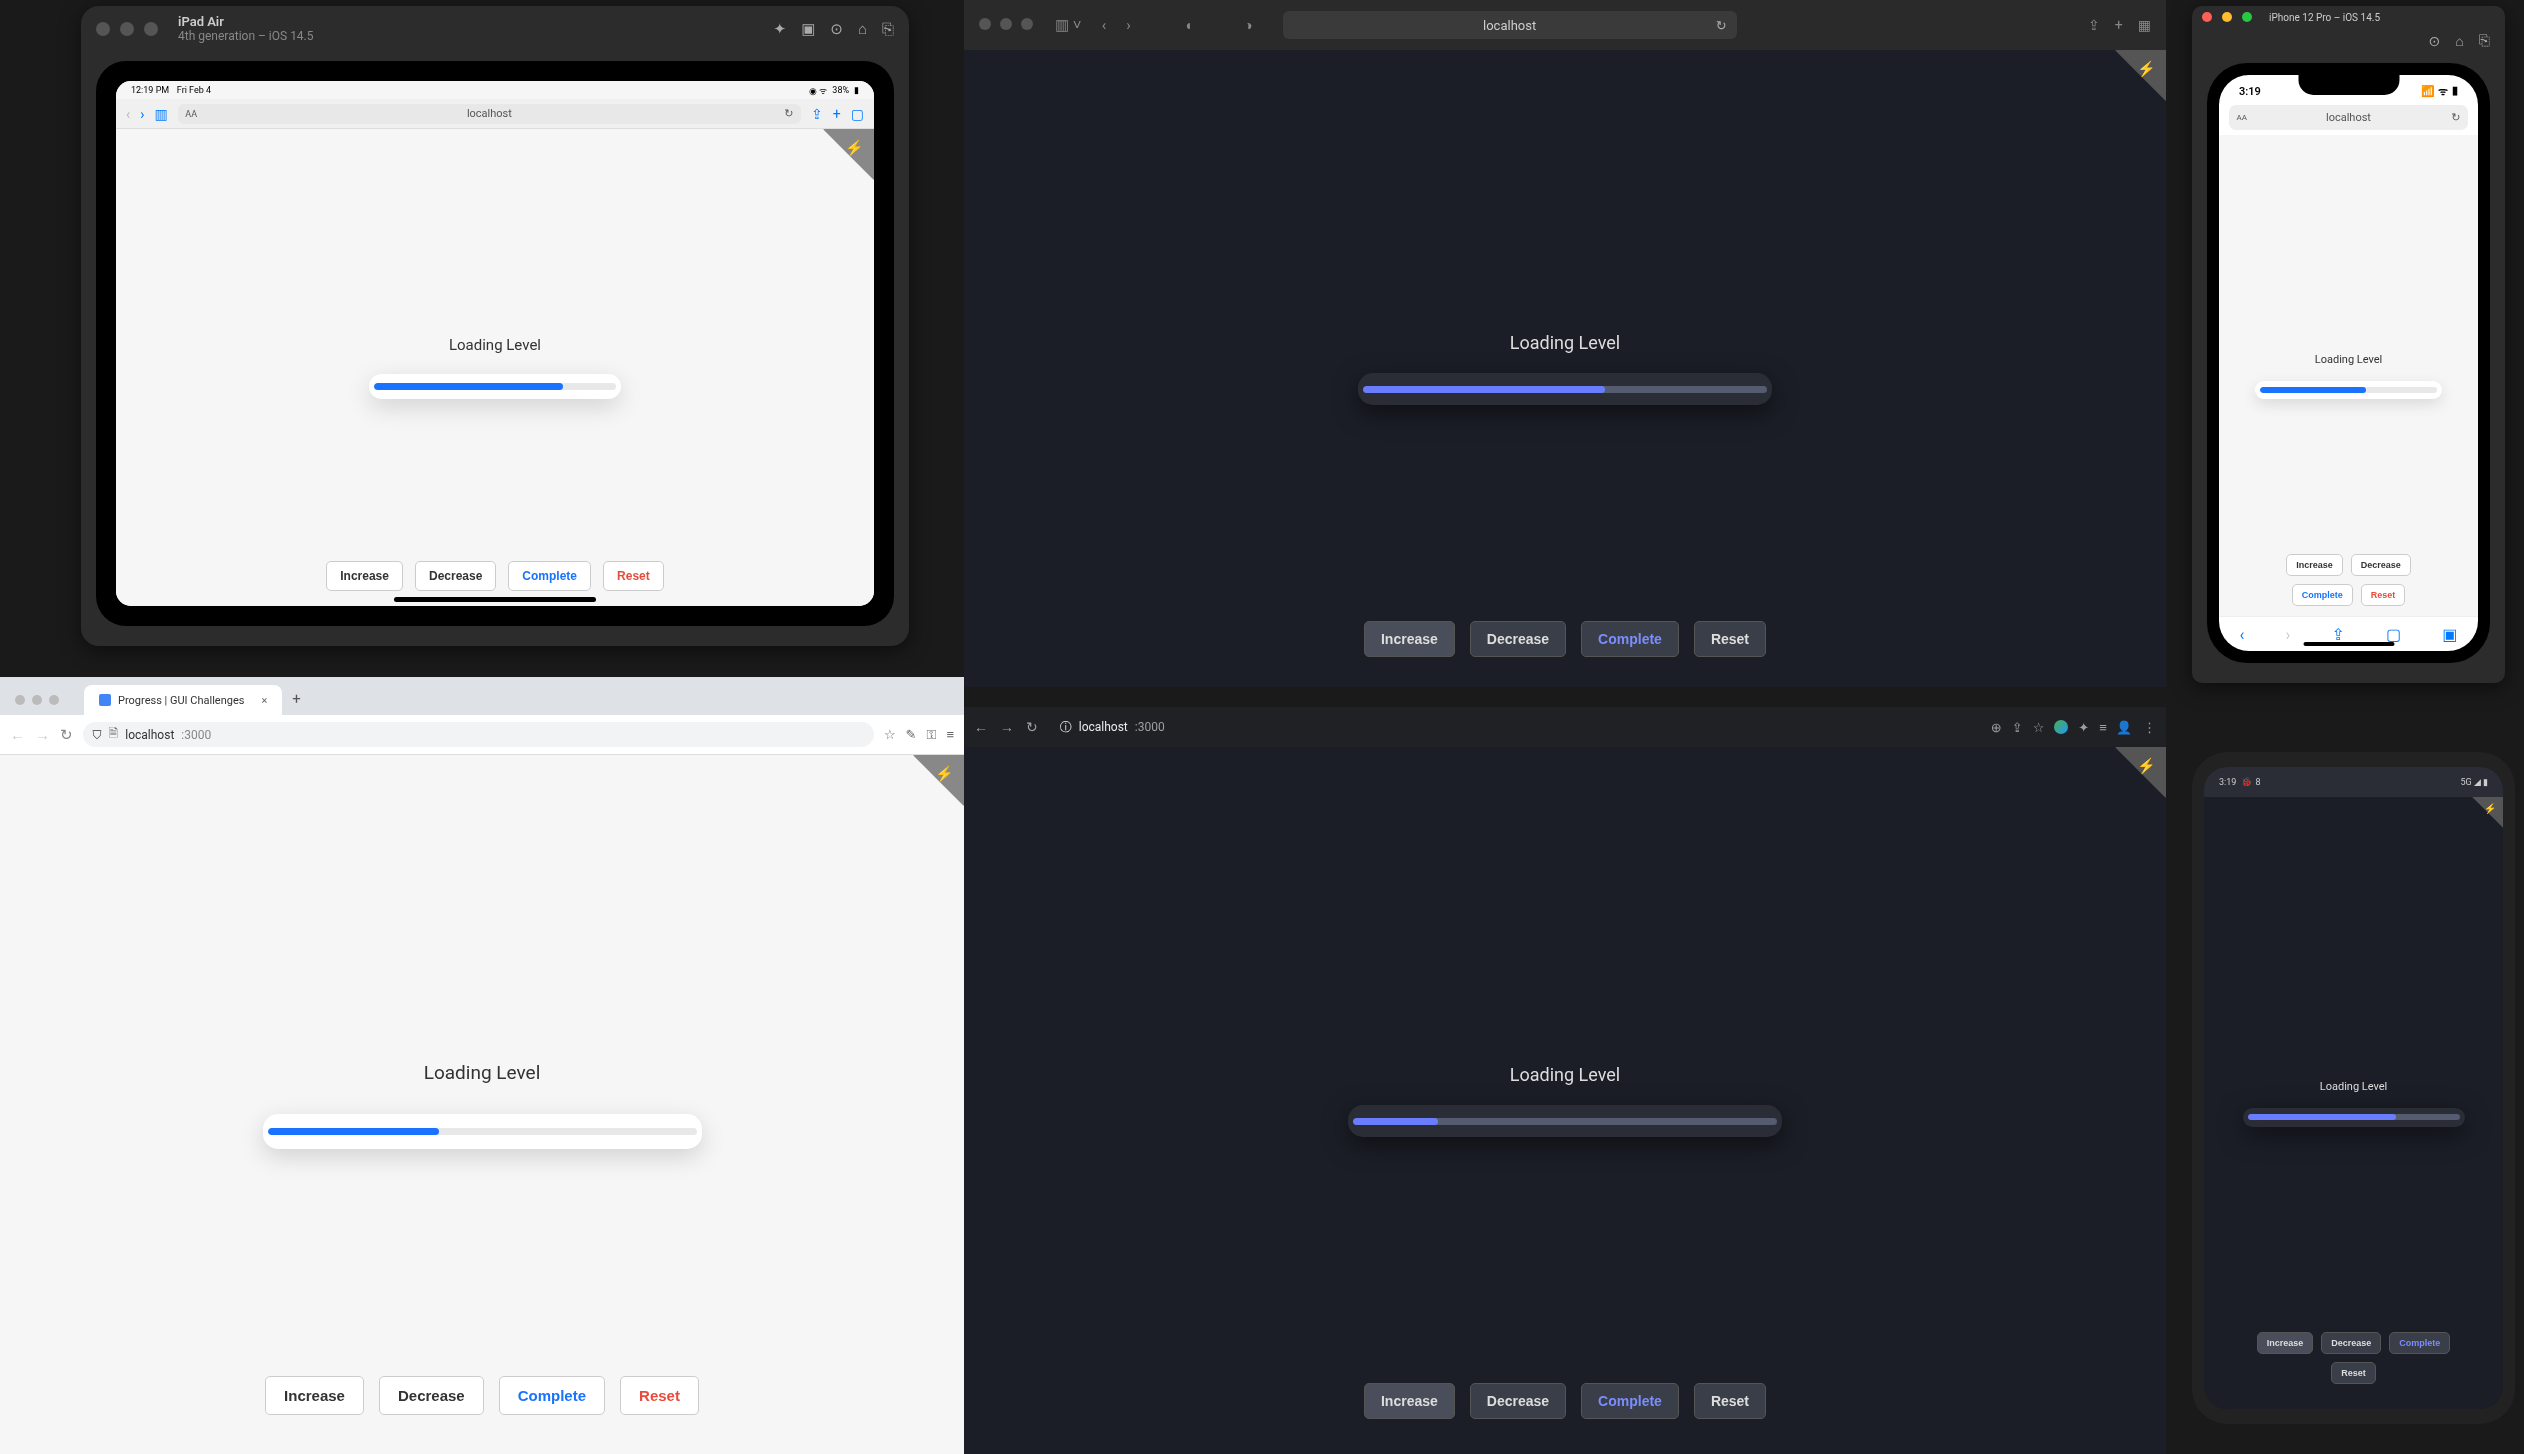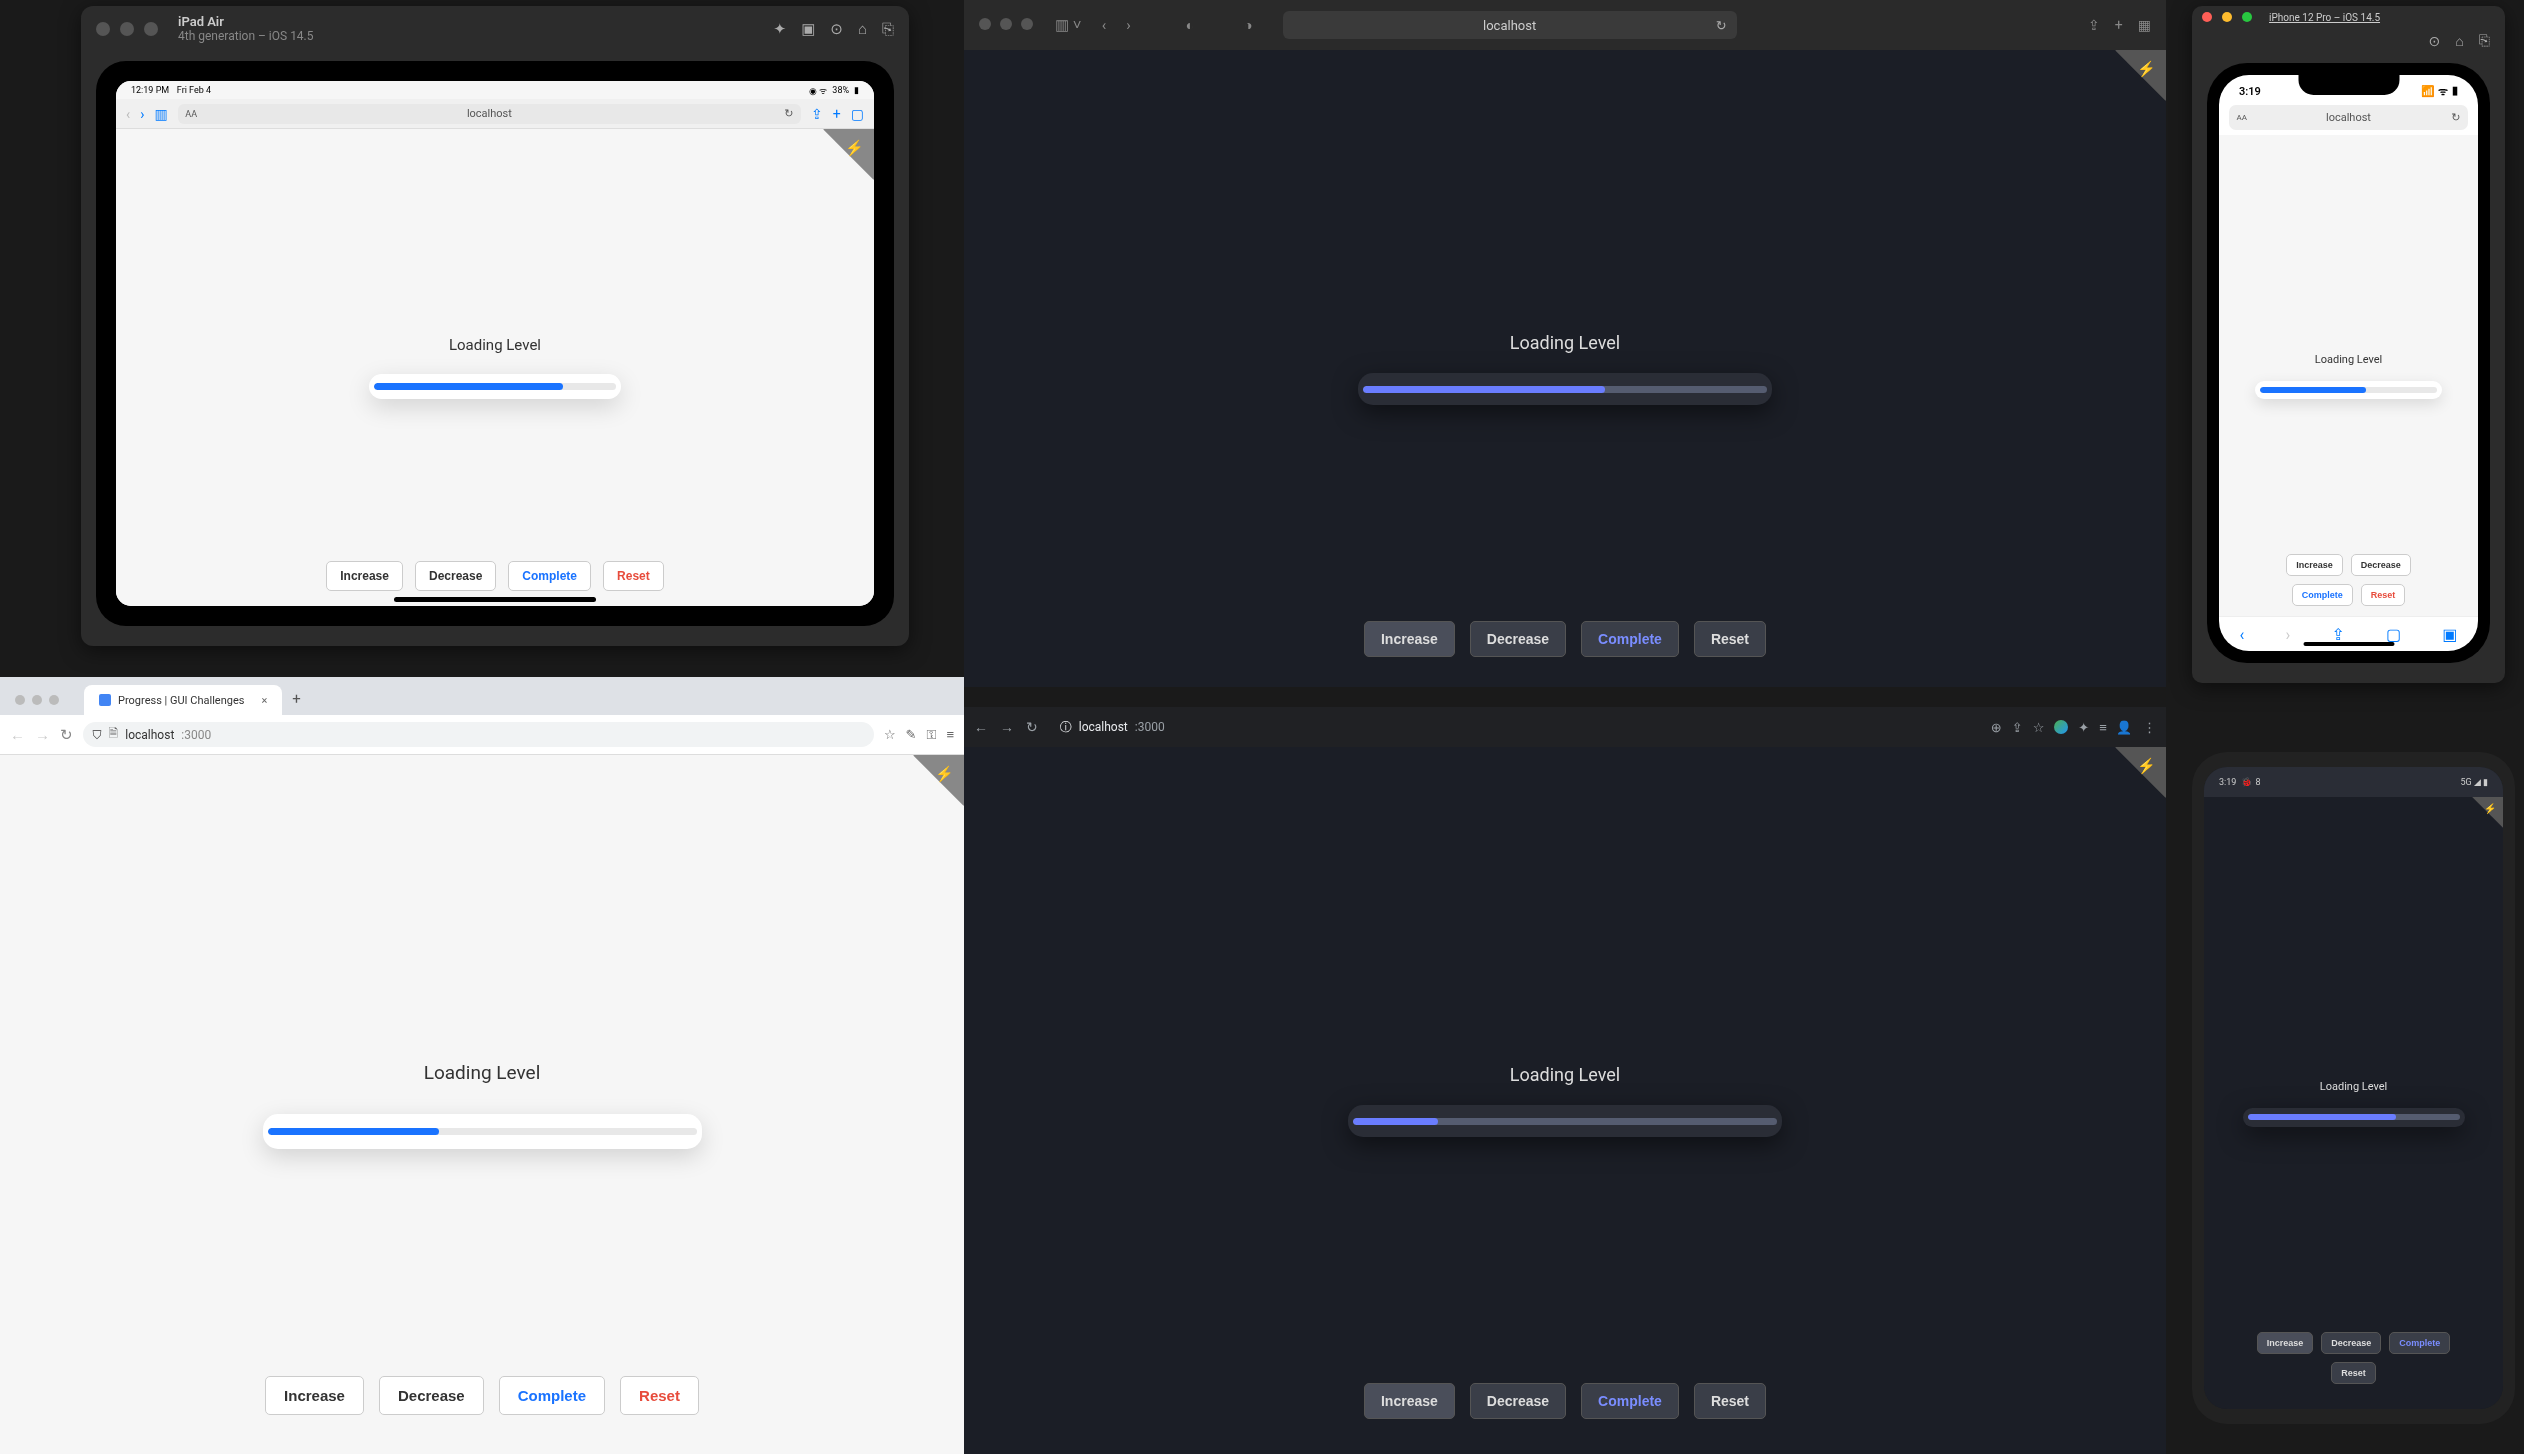--- a/index.html
+++ b/index.html
@@ -12,21 +12,21 @@
   position: relative;
 }
 
 
 .ipad-window {
   position: absolute;
   left: 81px;
   top: 6px;
   width: 828px;
   background: #2c2c2c;
-  border-radius: 12px;
+  border-radius: 18px;
   box-shadow: 0 5px 20px rgba(0,0,0,0.5);
 }
 .ipad-titlebar {
   height: 45px;
   display: flex;
   align-items: center;
   padding: 0 15px;
 }
 .traffic { display: flex; gap: 10px; }
 .traffic span { width: 14px; height: 14px; border-radius: 50%; background: #555; display: block; }
@@ -246,21 +246,21 @@
   height: 22px;
   display: flex;
   align-items: center;
   padding: 0 10px;
   gap: 7px;
 }
 .iphone-titlebar .traffic span:nth-child(1) { background: #ff5f57; }
 .iphone-titlebar .traffic span:nth-child(2) { background: #febc2e; }
 .iphone-titlebar .traffic span:nth-child(3) { background: #28c840; }
 .iphone-titlebar .traffic span { width: 10px; height: 10px; }
-.iphone-titlebar .title { color: #ccc; font-size: 10px; margin-left: 10px; text-decoration: underline; }
+.iphone-titlebar .title { color: #ccc; font-size: 10px; margin-left: 10px; }
 .iphone-titlebar2 {
   height: 25px;
   display: flex;
   align-items: center;
   justify-content: flex-end;
   padding: 0 15px;
   gap: 15px;
   color: #aaa;
   font-size: 14px;
 }

